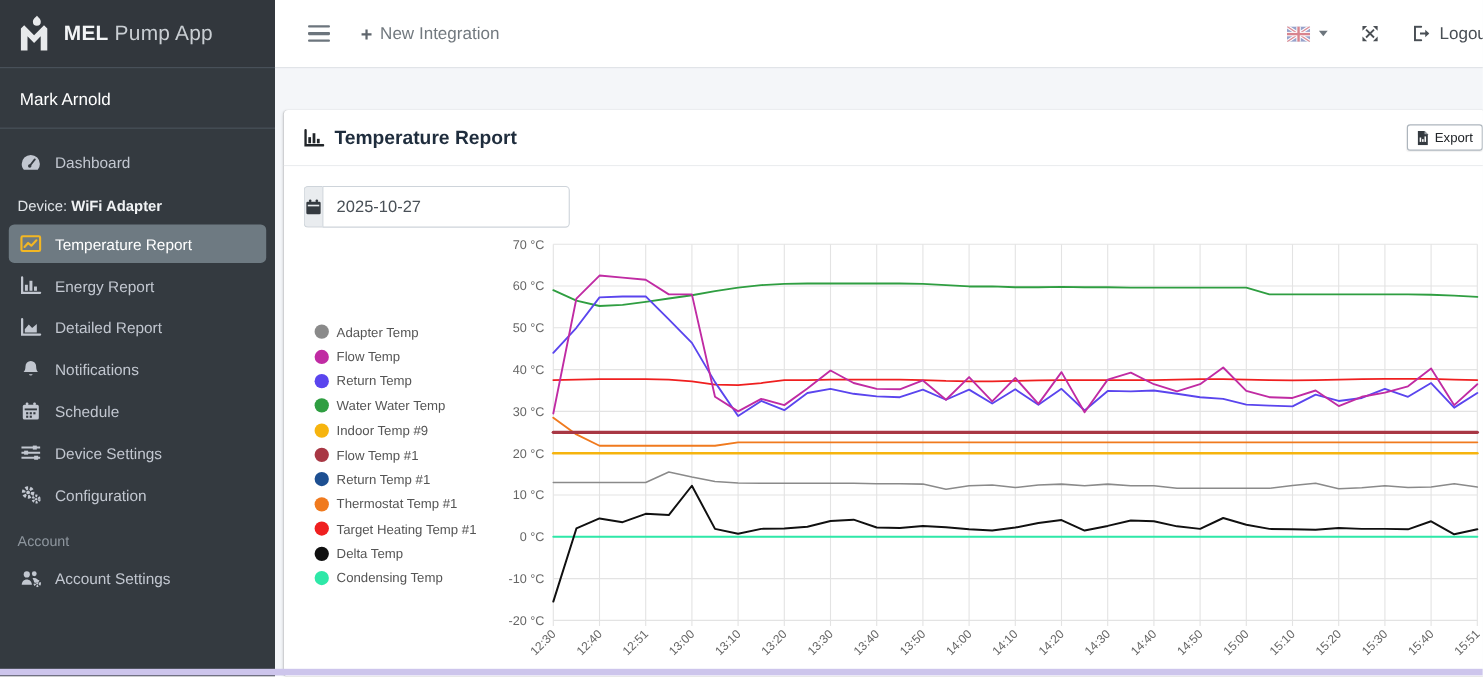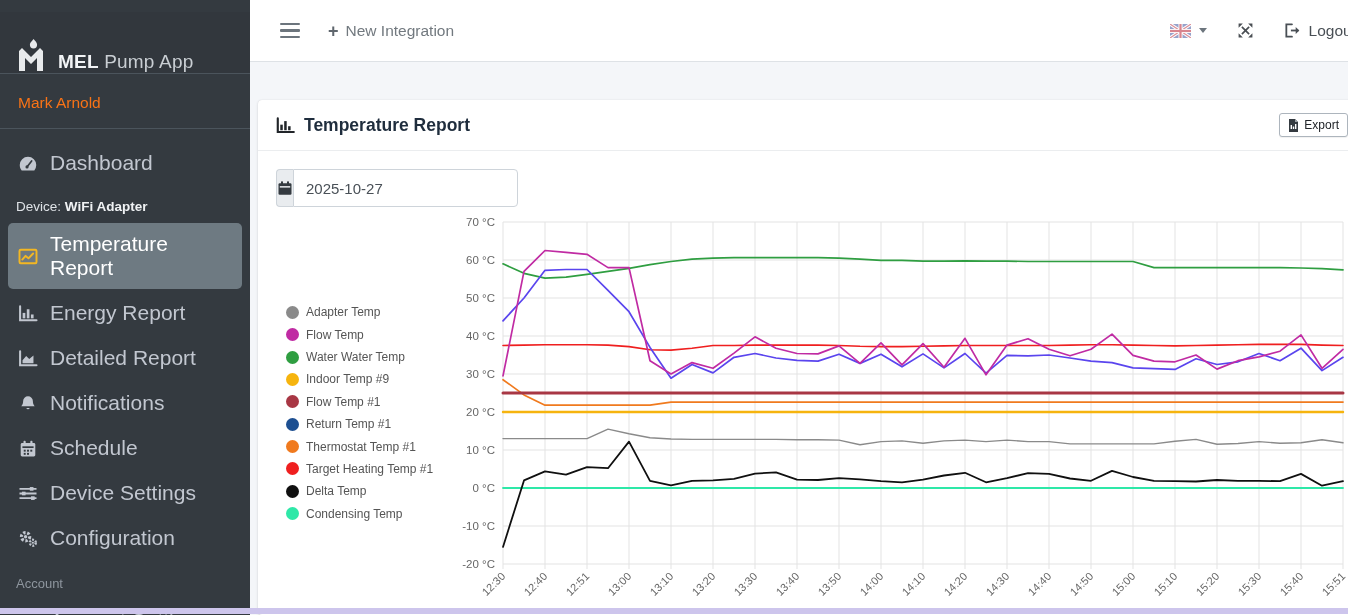--- a/index.html
+++ b/index.html
@@ -2,30 +2,30 @@
 <html><head>
 <meta charset="utf-8">
 <style>
   * { margin:0; padding:0; box-sizing:border-box; }
   html,body { width:1348px; height:615px; overflow:hidden; background:#fff;
     font-family:"Liberation Sans","DejaVu Sans",sans-serif; }
   .app { display:flex; width:1348px; height:615px; position:relative; }
 
   
   .sidebar { width:250px; min-width:250px; background:#343a40; color:#c2c7d0; height:615px; }
-  .brand { height:62px; display:flex; align-items:flex-end; gap:12px; padding-left:16px;
-    border-bottom:1px solid #4b545c; background:#32373d;margin-top:12px; }
+  .brand { height:62px; display:flex; align-items:center; gap:12px; padding-left:16px;
+    border-bottom:1px solid #4b545c; background:#32373d; }
   .brand-logo { position:relative; width:30px; height:34px; }
   .brand-text { font-size:19px; color:#c9ced3; letter-spacing:.2px; }
   .brand-text b { color:#f2f4f6; font-weight:bold; }
   .user-panel { padding:20px 16px 16px 18px; border-bottom:1px solid #4b545c; }
-  .user-name { color:#f97316; font-size:15.5px; }
+  .user-name { color:#ffffff; font-size:15.5px; }
   .nav { list-style:none; padding:10px 8px 0 8px; }
   .nav-item { display:flex; align-items:center; gap:12px; padding:9px 10px; margin:3px 0;
-    border-radius:5px; font-size:21px; color:#c2c7d0; cursor:pointer; }
+    border-radius:5px; font-size:14px; color:#c2c7d0; cursor:pointer; }
   .nav-item svg { flex:0 0 20px; }
   .nav-item.active { background:#6e7a82; color:#fff; }
   .nav-item.active svg { color:#f3b723; }
   .nav-header { padding:12px 8px 6px 8px; font-size:13.5px; color:#dee2e6; }
   .nav-header b { color:#f0f2f4; }
   .nav-header.dim { color:#8e969e; font-size:13px; padding-top:14px; }
   .icon { color:#c2c7d0; }
 
   
   .main { flex:1; background:#f4f6f9; display:flex; flex-direction:column; height:615px; }
@@ -266,20 +266,24 @@
 
         <div class="chart-row">
           <ul class="legend">
               <li>
                 <span class="dot" style="background: rgb(138, 138, 138);"></span>
                 <span>Adapter Temp</span>
               </li>
               <li>
                 <span class="dot" style="background: rgb(192, 43, 163);"></span>
                 <span>Flow Temp</span>
+              </li>
+              <li>
+                <span class="dot" style="background: rgb(90, 69, 238);"></span>
+                <span>Return Temp</span>
               </li>
               <li>
                 <span class="dot" style="background: rgb(47, 158, 65);"></span>
                 <span>Water Water Temp</span>
               </li>
               <li>
                 <span class="dot" style="background: rgb(246, 180, 14);"></span>
                 <span>Indoor Temp #9</span>
               </li>
               <li>

